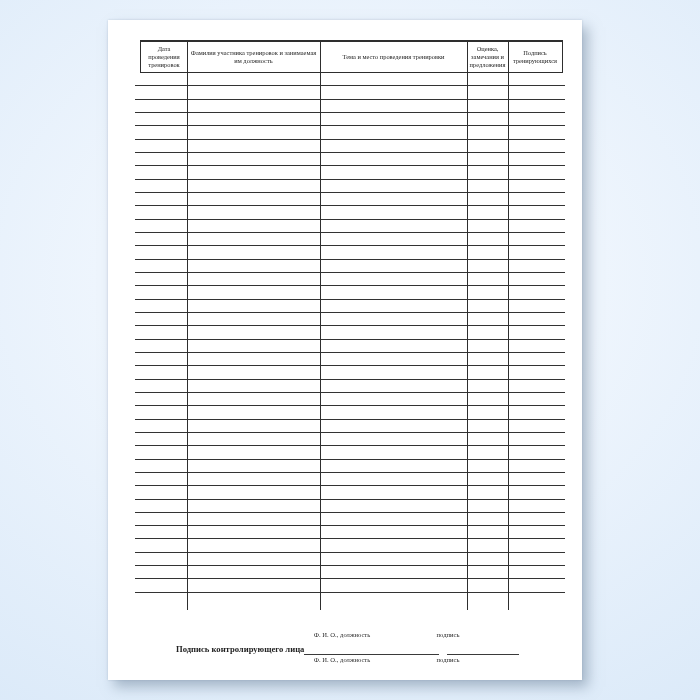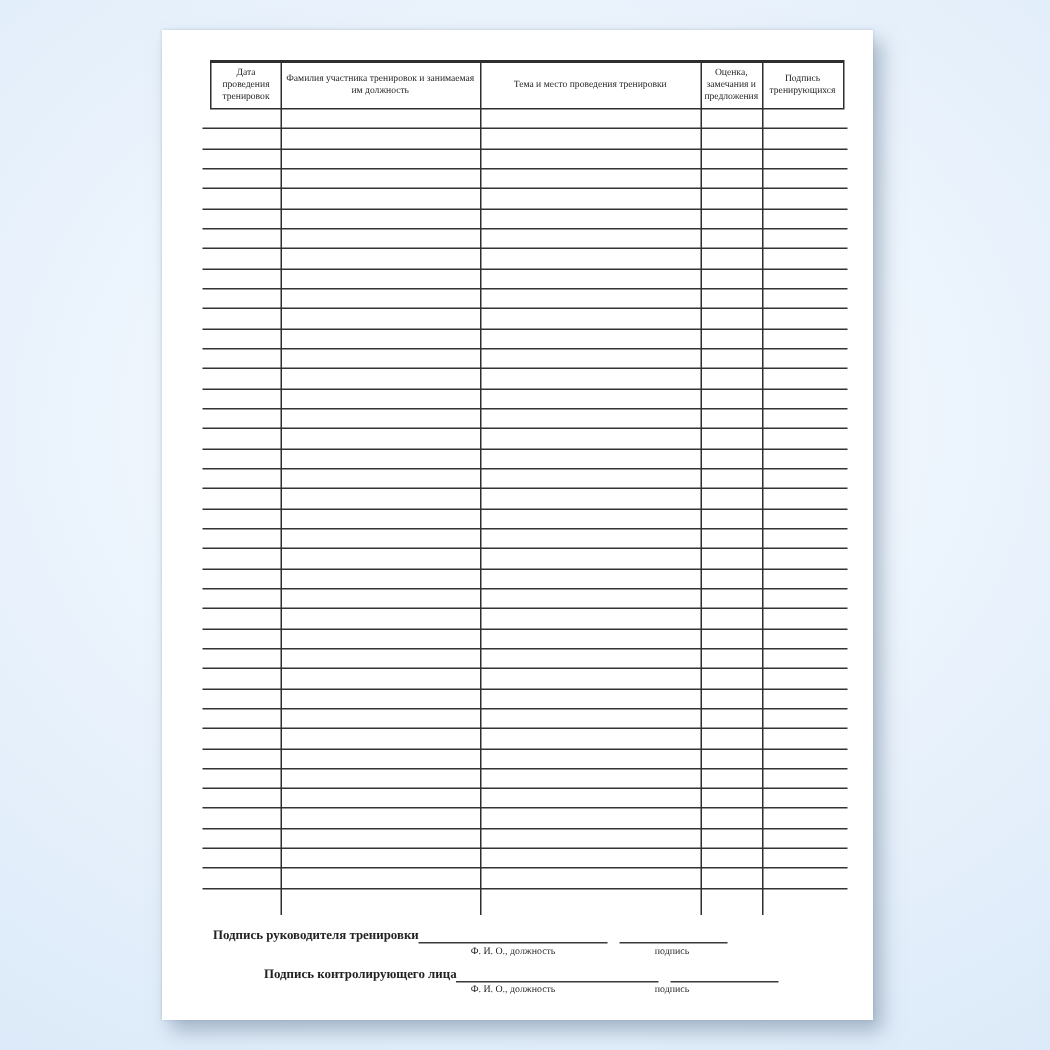--- a/index.html
+++ b/index.html
@@ -118,25 +118,20 @@
       <div class="trow"></div>
       <div class="trow"></div>
       <div class="trow"></div>
     </div>
 
   <div class="vline v1"></div>
   <div class="vline v2"></div>
   <div class="vline v3"></div>
   <div class="vline v4"></div>
 
-  <div class="sig-row sig1">
-    <span class="lbl">Подпись руководителя тренировки</span>
-    <span class="u1"></span>
-    <span class="u2"></span>
-  </div>
   <div class="sub-row sub1">
     <span class="nm">Ф. И. О., должность</span>
     <span class="sg">подпись</span>
   </div>
 
   <div class="sig-row sig2">
     <span class="lbl">Подпись контролирующего лица</span>
     <span class="u1"></span>
     <span class="u2"></span>
   </div>

